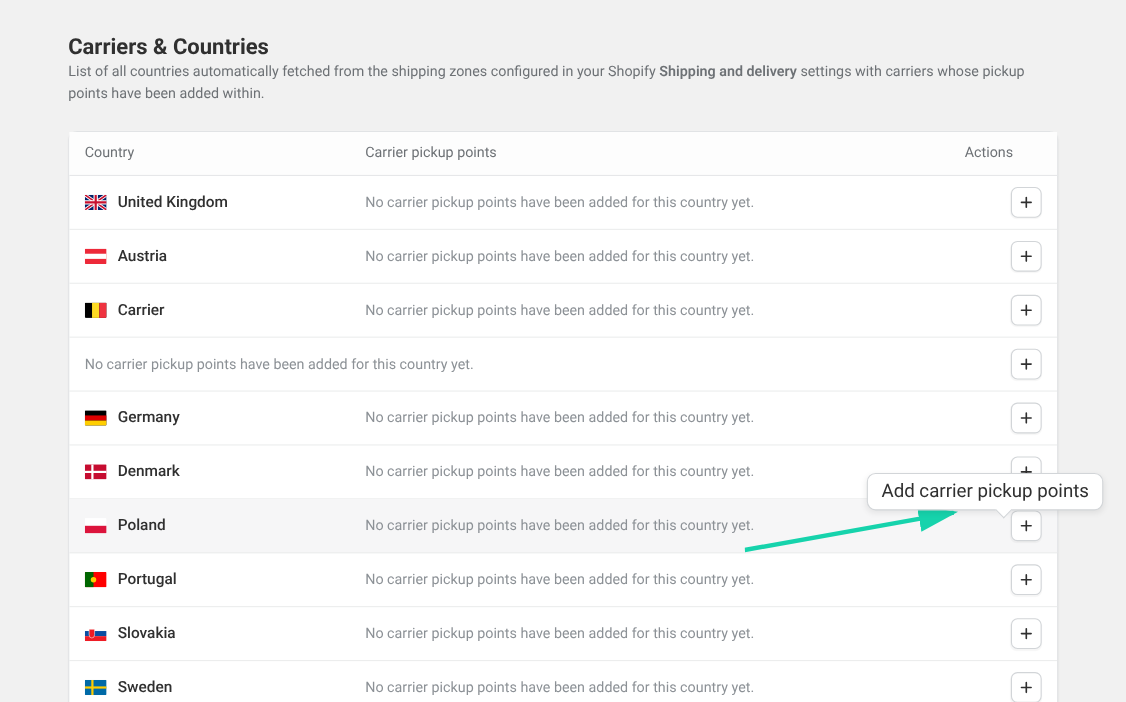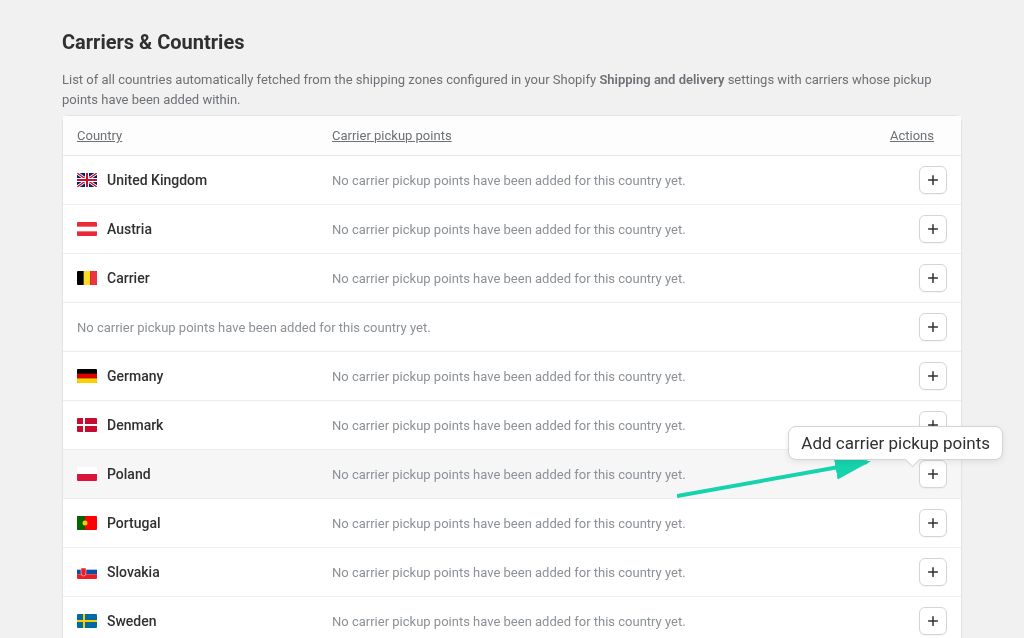--- a/index.html
+++ b/index.html
@@ -11,52 +11,51 @@
       font-family: -apple-system, BlinkMacSystemFont, "Segoe UI", Roboto, Helvetica, Arial, sans-serif;
       background: #f1f1f1;
       color: #202223;
       padding: 30px 62px;
       font-size: 14px;
     }
     .page-title {
       font-size: 20px;
       font-weight: 700;
       color: #303030;
-      margin-bottom: 16px;
+      margin-bottom: 2px;
     }
     .page-desc {
       color: #6d7175;
       font-size: 13px;
       line-height: 1.5;
-      margin-bottom: 6px;
+      margin-bottom: 24px;
       max-width: 900px;
     }
     .page-desc .strong {
       font-weight: 600;
     }
     .card {
       background: #ffffff;
       border: 1px solid #e1e3e5;
       border-radius: 8px;
       overflow: visible;
       box-shadow: 0 1px 2px rgba(0,0,0,0.04);
     }
     .table-header {
       display: flex;
       align-items: center;
       padding: 12px 14px;
       color: #6d7175;
       font-size: 13px;
       border-bottom: 1px solid #e6e7e9;
       background: #fdfdfd;
-      text-decoration: underline;
     }
     .col-country { width: 255px; }
     .col-carrier { flex: 1; }
-    .col-actions { width: 70px; text-align: center; }
+    .col-actions { width: 70px; text-align: left; }
     .rows { }
     .row {
       display: flex;
       align-items: center;
       padding: 10px 14px;
       border-bottom: 1px solid #eceded;
       position: relative;
     }
     .row:last-child { border-bottom: none; }
     .row.highlight { background: #f6f6f7; }

